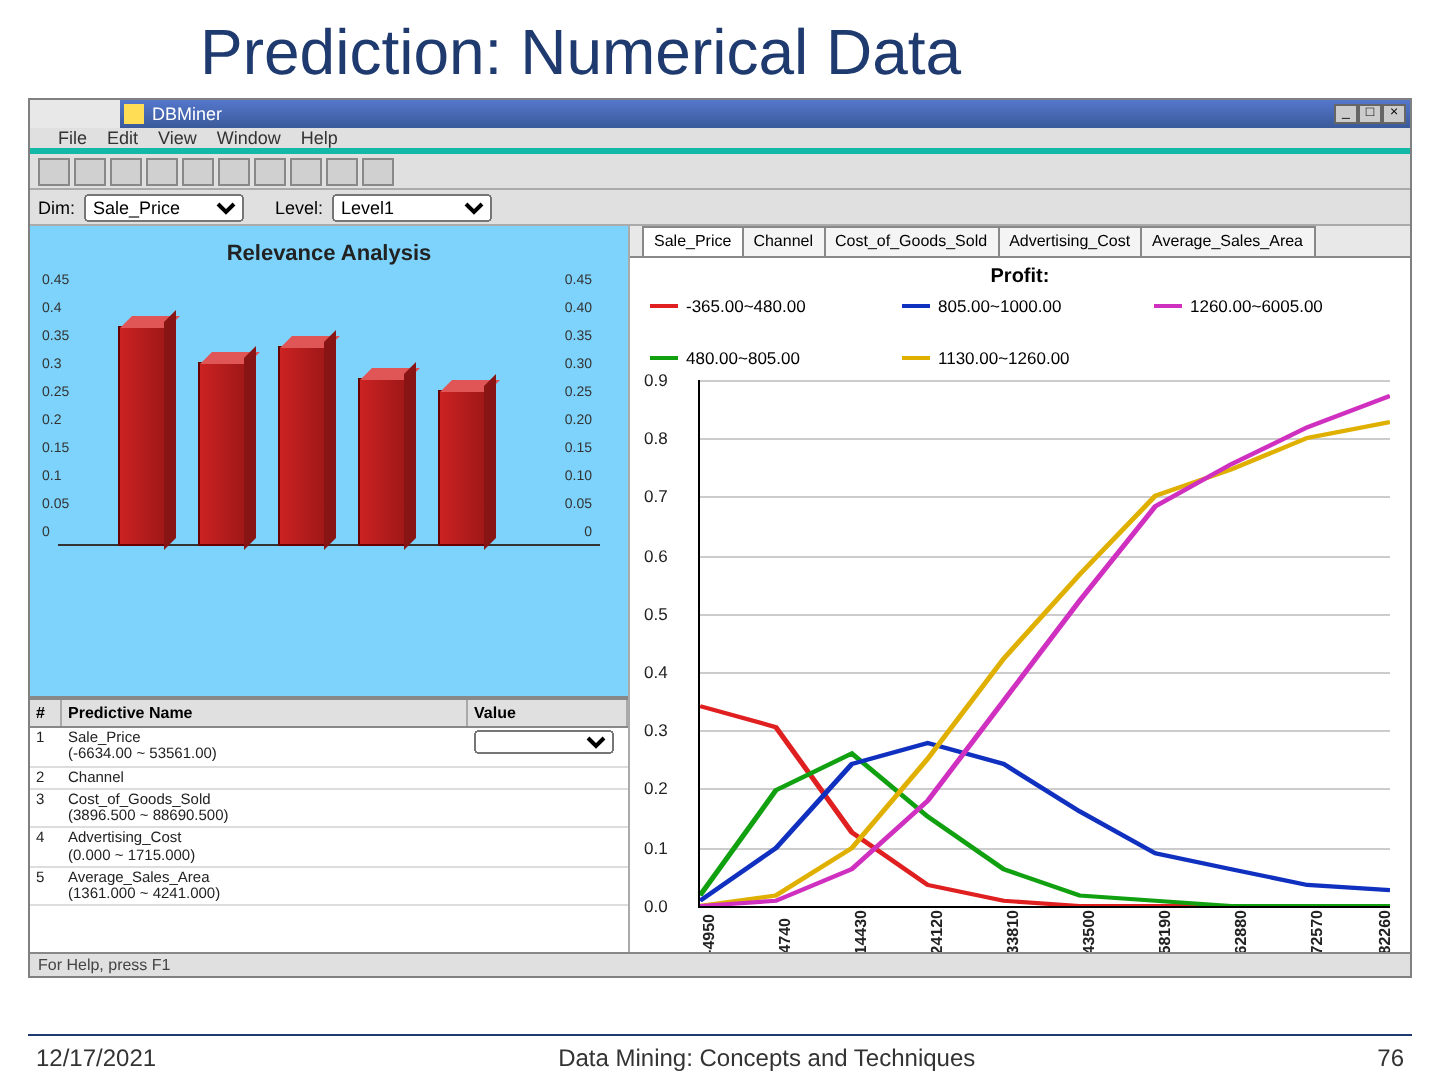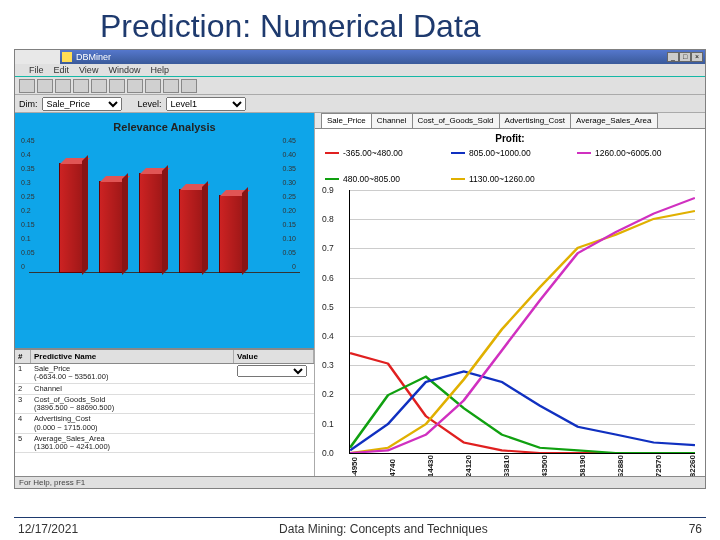--- a/index.html
+++ b/index.html
@@ -4,29 +4,29 @@
 <style>
   * { box-sizing: border-box; margin: 0; padding: 0; }
   body { font-family: Arial, sans-serif; width: 720px; height: 540px; background: #fff; position: relative; overflow: hidden; }
   .slide-title { font-size: 32px; color: #1e3a6e; padding: 8px 0 4px 100px; font-weight: normal; }
   .app-window { margin: 0 14px 0 14px; border: 1px solid #808080; background: #e8e8e8; height: 440px; position: relative; }
   .titlebar { background: linear-gradient(#5577cc, #3a5a9a); height: 14px; display: flex; align-items: center; justify-content: space-between; padding: 0 2px; margin-left: 45px; }
   .titlebar-icon { width: 10px; height: 10px; background: #ffdd55; margin-right: 2px; }
   .titlebar-text { color: #fff; font-size: 9px; flex: 1; padding-left: 2px; }
   .titlebar-btns { display: flex; gap: 0; }
   .titlebar-btns span { width: 12px; height: 10px; background: #ccc; border: 1px solid #666; font-size: 7px; text-align: center; line-height: 8px; }
-  .menubar { background: #e0e0e0; height: 13px; display: flex; align-items: center; padding-left: 14px; gap: 10px; font-size: 9px; color: #333; border-bottom: 1px solid #14b8a6; }
+  .menubar { background: #e0e0e0; height: 13px; display: flex; align-items: center; padding-left: 14px; gap: 10px; font-size: 9px; color: #333; border-bottom: 3px solid #14b8a6; }
   .menubar span { cursor: default; }
   .toolbar { background: #e0e0e0; height: 18px; border-bottom: 1px solid #aaa; display: flex; align-items: center; gap: 2px; padding-left: 4px; }
   .toolbar-btn { width: 16px; height: 14px; background: #d0d0d0; border: 1px solid #888; }
   .dimrow { background: #e0e0e0; height: 18px; display: flex; align-items: center; padding-left: 4px; font-size: 9px; gap: 4px; border-bottom: 1px solid #aaa; }
   .dimrow select { font-size: 9px; height: 14px; width: 80px; }
   .content { display: flex; height: 375px; background: #fff; }
   .left-col { width: 300px; display: flex; flex-direction: column; border-right: 1px solid #aaa; }
-  .relevance-panel { flex: 1; background: #0ea5e9; position: relative; padding: 4px; }
+  .relevance-panel { flex: 1; background: #7dd3fc; position: relative; padding: 4px; }
   .relevance-title { font-size: 11px; font-weight: bold; color: #222; text-align: center; padding: 4px 0; }
   .barchart { position: relative; width: 100%; height: 150px; }
   .bar3d { position: absolute; bottom: 14px; width: 24px; background: linear-gradient(90deg,#cc2222,#a01818); border: 1px solid #600; }
   .bar3d::before { content: ""; position: absolute; top: -6px; left: 3px; width: 24px; height: 6px; background: #e05555; transform: skewX(-45deg); }
   .bar3d::after { content: ""; position: absolute; top: -6px; right: -6px; width: 6px; height: calc(100% + 6px); background: #881414; transform: skewY(-45deg); transform-origin: top; }
   .bar-baseline { position: absolute; bottom: 14px; left: 10px; right: 10px; height: 1px; background: #333; }
   .ytick { position: absolute; left: 2px; font-size: 7px; color: #333; }
   .ytick-r { position: absolute; right: 14px; font-size: 7px; color: #333; }
   .pred-table { border-top: 2px solid #888; font-size: 8px; background: #fff; flex: 0 0 140px; overflow: hidden; }
   .pred-table-head { display: grid; grid-template-columns: 16px 1fr 80px; background: #e0e0e0; border-bottom: 1px solid #888; }

